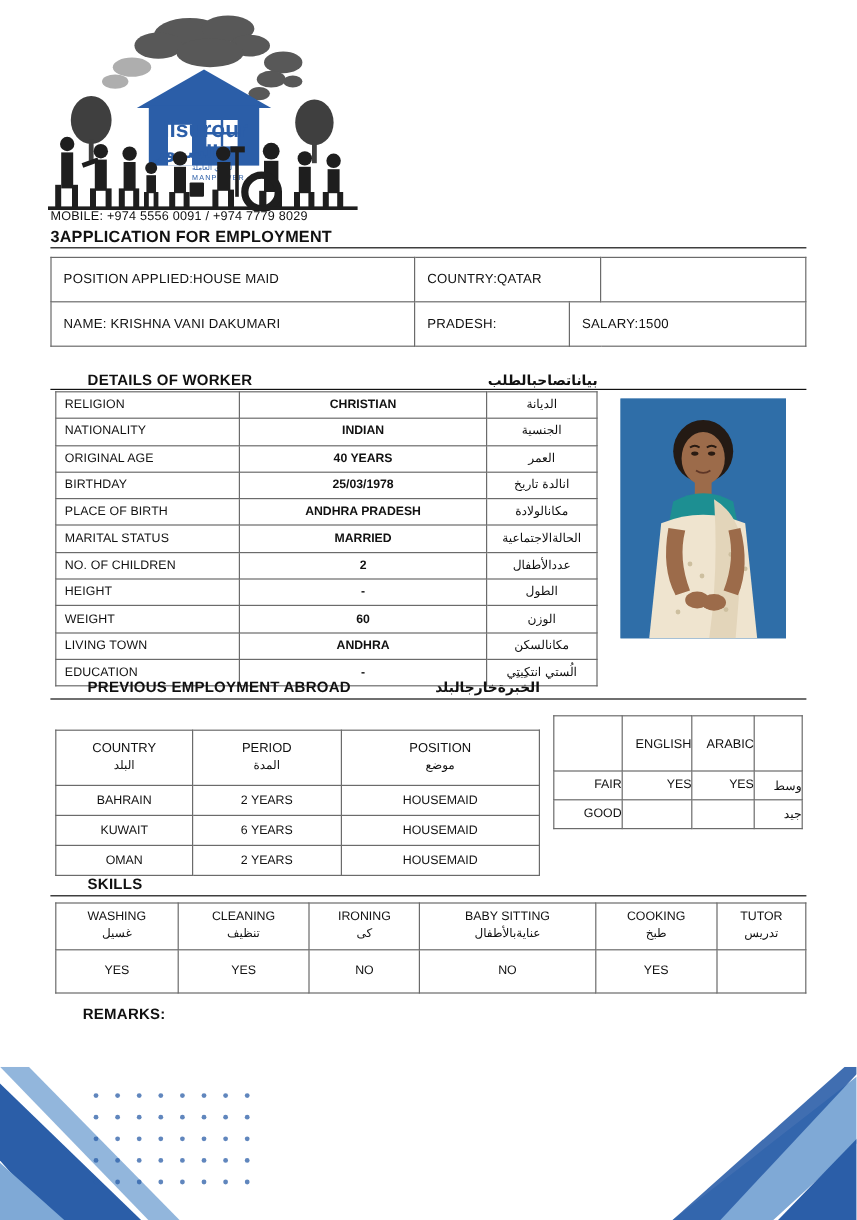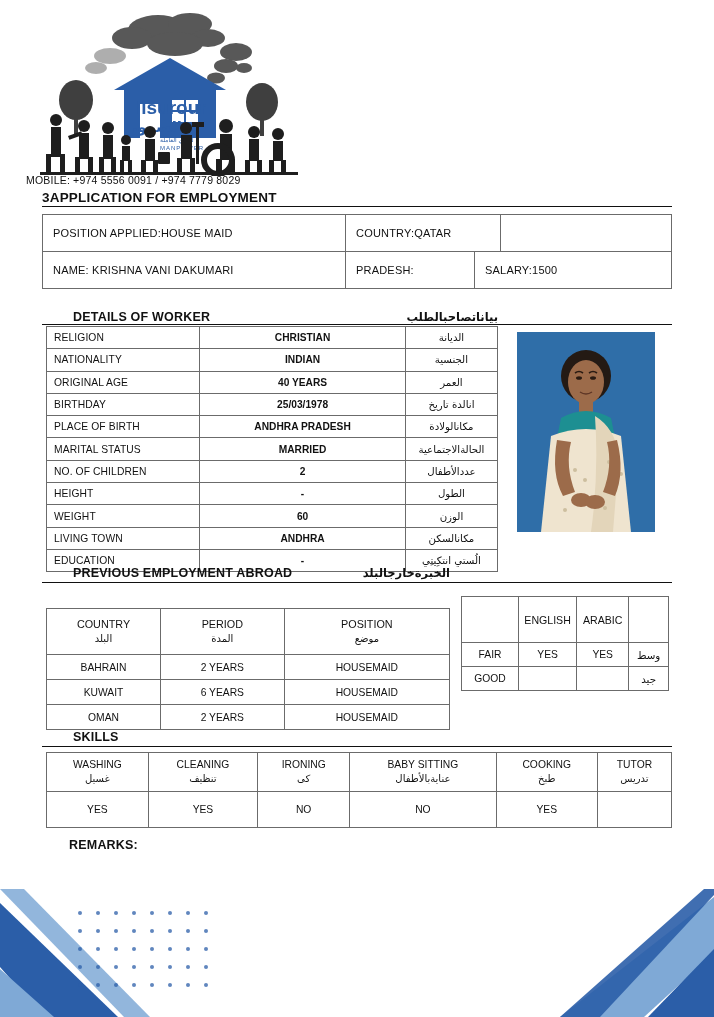--- a/index.html
+++ b/index.html
@@ -30,21 +30,21 @@
   .logo-wrap {
     position: absolute;
     left: 40px;
     top: 8px;
     width: 260px;
     height: 168px;
   }
   .logo-svg { display: block; }
   .mobile-line {
     position: absolute;
-    left: 26px;
+    left: 42px;
     top: 174px;
     font-size: 10.5px;
     letter-spacing: 0.2px;
     color: #111;
   }
   .title-bar {
     position: absolute;
     left: 42px;
     top: 190px;
     width: 630px;
@@ -174,21 +174,21 @@
 
   
   .lang-wrap {
     position: absolute;
     left: 461px;
     top: 596px;
   }
   .lang-table { width: 208px; }
   .lang-table td {
     height: 23px;
-    text-align: center;
+    text-align: right;
     vertical-align: middle;
     font-size: 10.3px;
   }
   .lang-table td.head { height: 45px; font-size: 10.6px; }
   .lang-table .c1 { width: 58px; }
   .lang-table .c2 { width: 58px; }
   .lang-table .c3 { width: 52px; }
   .lang-table .c4 { width: 40px; direction: rtl; }
 
   

